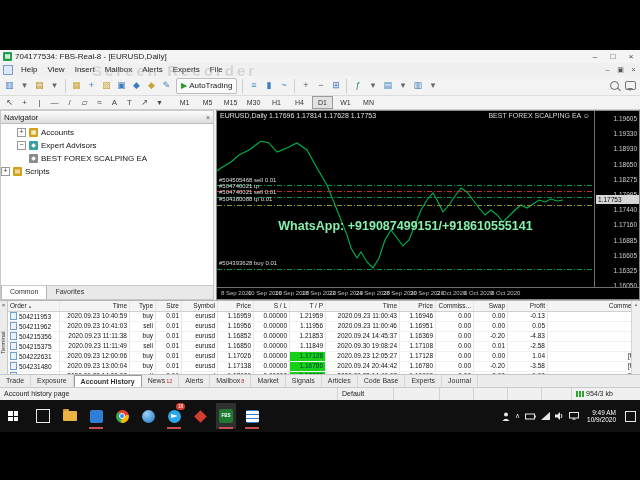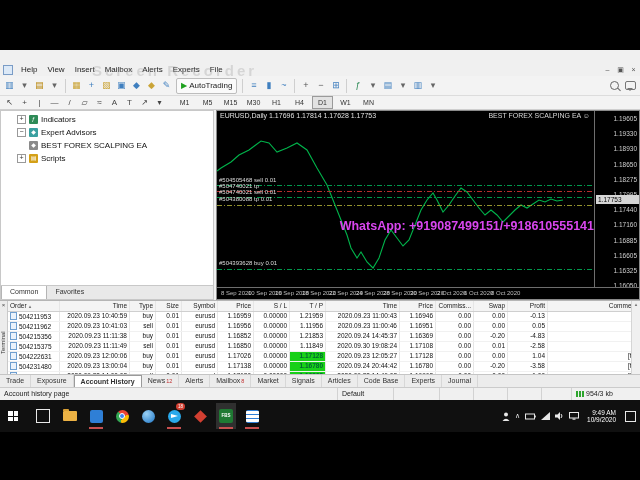--- a/index.html
+++ b/index.html
@@ -65,21 +65,21 @@
   .axisy{position:absolute;left:378px;top:0;width:44px;height:176px;}
   .price-label{position:absolute;right:2px;font-size:6.5px;color:#cfcfcf;}
   .curprice{position:absolute;right:0;top:84px;width:43px;height:9px;background:#d6d6d6;color:#000;
             font-size:6.5px;line-height:9px;padding-left:2px;box-sizing:border-box;}
   .axisx{position:absolute;left:0;top:176px;width:422px;height:12px;border-top:1px solid #6e6e6e;}
   .date-label{position:absolute;top:2px;font-size:6px;color:#bdbdbd;white-space:nowrap;}
   .chead{position:absolute;left:3px;top:1px;font-size:7px;color:#e0e0e0;}
   .ealabel{position:absolute;right:4px;top:1px;font-size:7px;color:#d8d8d8;}
   .dl{position:absolute;left:0;width:377px;height:1px;opacity:.95;}
   .tlabel{position:absolute;left:2px;font-size:6px;color:#ddd;white-space:nowrap;}
-  .wa{position:absolute;left:0;top:108px;width:377px;text-align:right;color:#d946ef;
+  .wa{position:absolute;left:0;top:108px;width:377px;text-align:center;color:#86efac;
       font-size:12.5px;font-weight:bold;white-space:nowrap;}
   svg.cline{position:absolute;left:0;top:0;width:377px;height:176px;}
   
   .terminal{position:absolute;left:0;top:250px;width:640px;height:74px;background:#fff;border-top:1px solid #b5b5b5;}
   .tstrip{position:absolute;left:0;top:0;width:7px;height:74px;background:#ececec;border-right:1px solid #c9c9c9;
           font-size:6px;color:#444;}
   .tstrip .x{display:block;text-align:center;font-size:6px;line-height:8px;}
   .tvert{position:absolute;top:14px;left:0;width:7px;height:56px;writing-mode:vertical-rl;
          transform:rotate(180deg);font-size:6px;text-align:center;color:#333;}
   .ttable{position:absolute;left:8px;top:0;width:632px;height:74px;overflow:hidden;font-size:6.5px;color:#111;}
@@ -150,20 +150,29 @@
   .blackbar{position:absolute;left:0;width:640px;background:#000;}
 </style>
 </head>
 <body>
 
 <div id="root">
   <div class="blackbar" style="top:0;height:50px;"></div>
 
   <div id="mt4">
 
+    <div class="titlebar">
+      <span class="appico">▤</span>
+      <span>704177534: FBS-Real-8 - [EURUSD,Daily]</span>
+      <span class="wctrl">
+        <span class="wbtn">–</span>
+        <span class="wbtn">□</span>
+        <span class="wbtn">×</span>
+      </span>
+    </div>
 
     <div class="menubar">
       <span class="chartico"></span>
       <span id="menu-items" style="display:flex;">
           <span class="menu-item">Help</span>
           <span class="menu-item">View</span>
           <span class="menu-item">Insert</span>
           <span class="menu-item">Mailbox</span>
           <span class="menu-item">Alerts</span>
           <span class="menu-item">Experts</span>
@@ -239,36 +248,40 @@
           <span class="tfbtn">H1</span>
           <span class="tfbtn">H4</span>
           <span class="tfbtn active">D1</span>
           <span class="tfbtn">W1</span>
           <span class="tfbtn">MN</span>
         </span>
     </div>
 
     <div class="main">
       <div class="nav">
+        <div class="nav-head">
+          <span>Navigator</span>
+          <span class="nav-x">×</span>
+        </div>
         <div id="nav-tree" class="tree">
             <div class="trow" style="padding-left: 16px;">
               <span class="texp">+</span>
-              <span class="tico" style="background: rgb(46, 139, 87);">ƒ</span>
-              <span>Indicators</span>
+              <span class="tico" style="background: rgb(212, 160, 23);">▦</span>
+              <span>Accounts</span>
             </div>
             <div class="trow" style="padding-left: 16px;">
               <span class="texp">−</span>
               <span class="tico" style="background: rgb(58, 160, 160);">◆</span>
               <span>Expert Advisors</span>
             </div>
             <div class="trow" style="padding-left: 28px;">
               <span class="tico" style="background: rgb(138, 138, 138);">◆</span>
               <span>BEST FOREX SCALPING EA</span>
             </div>
-            <div class="trow" style="padding-left: 16px;">
+            <div class="trow" style="padding-left: 0;">
               <span class="texp">+</span>
               <span class="tico" style="background: rgb(212, 160, 23);">▤</span>
               <span>Scripts</span>
             </div>
           </div>
         <div id="nav-tabs" class="nav-tabs">
             <span class="ntab active">Common</span>
             <span class="ntab">Favorites</span>
           </div>
       </div>

